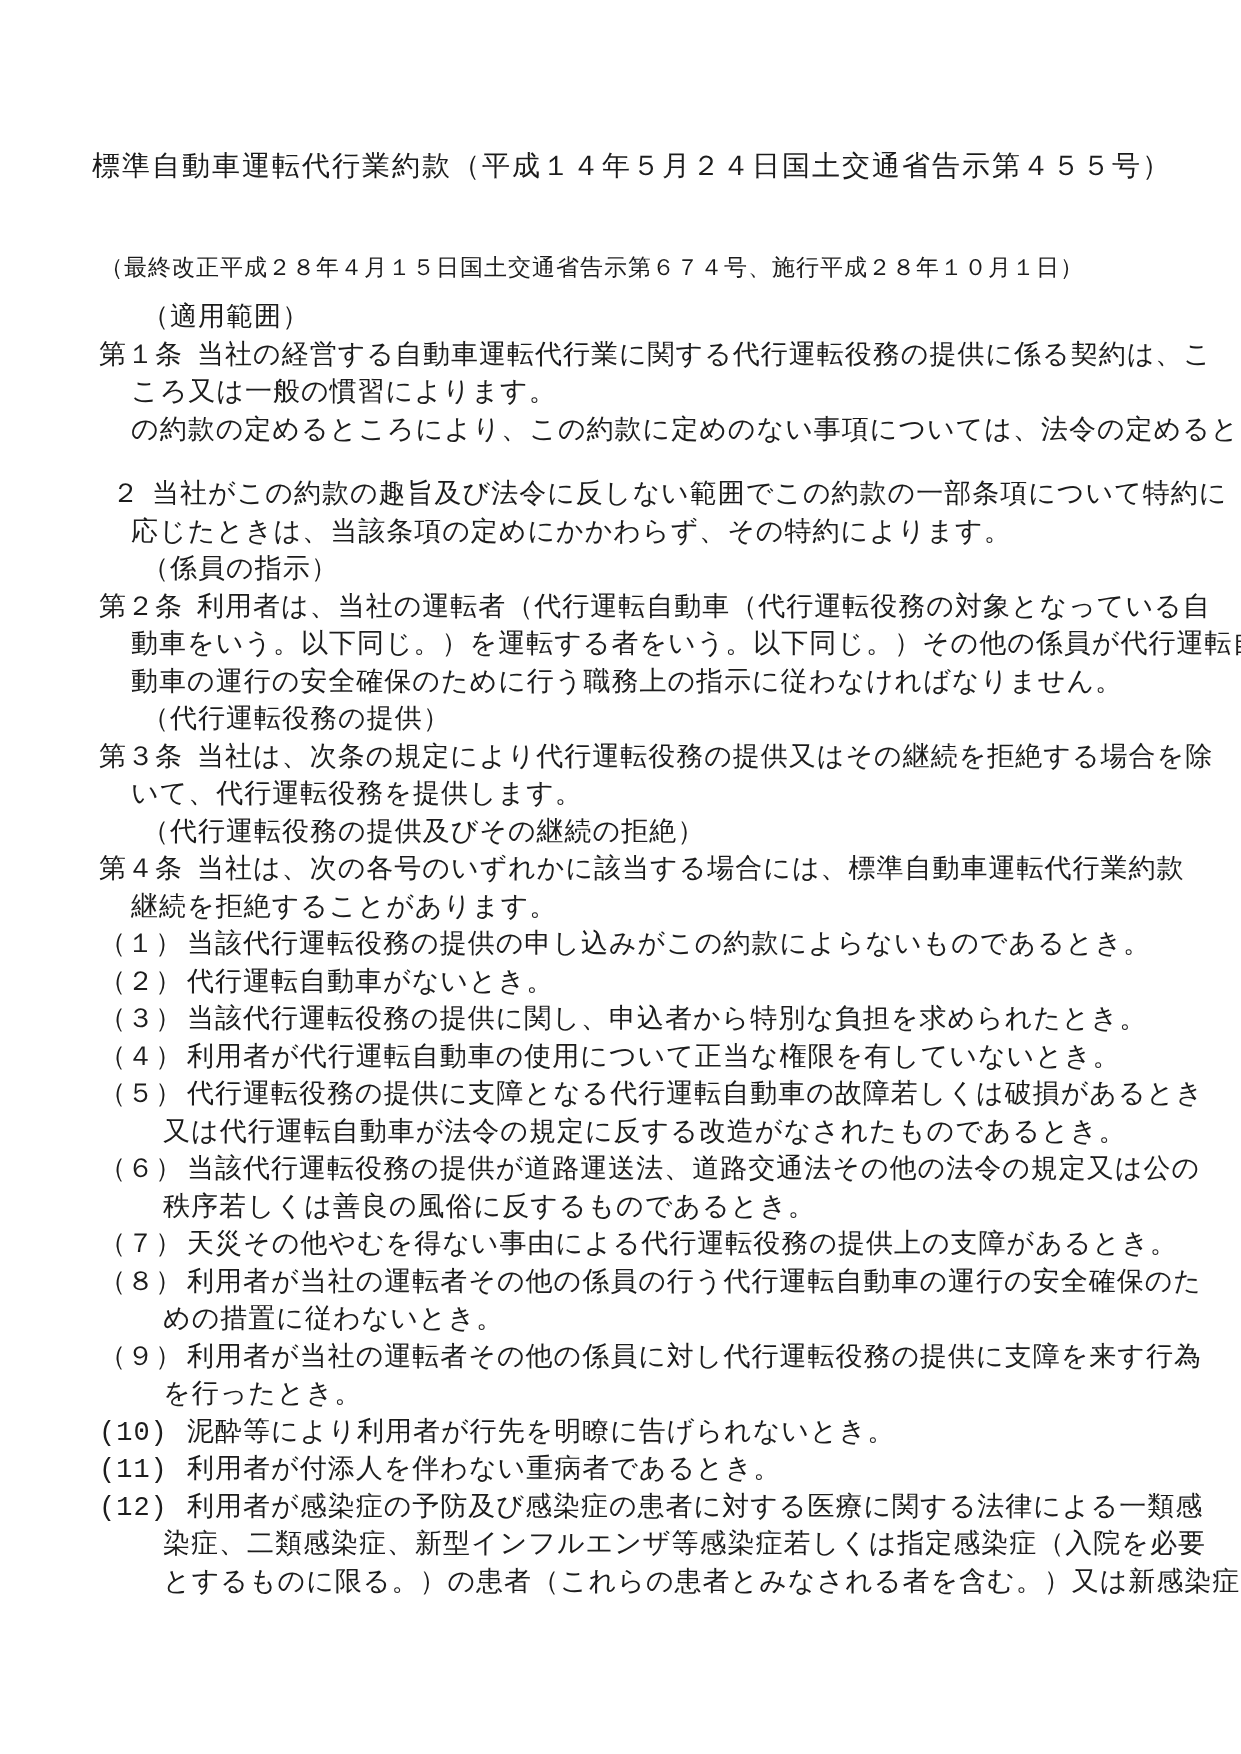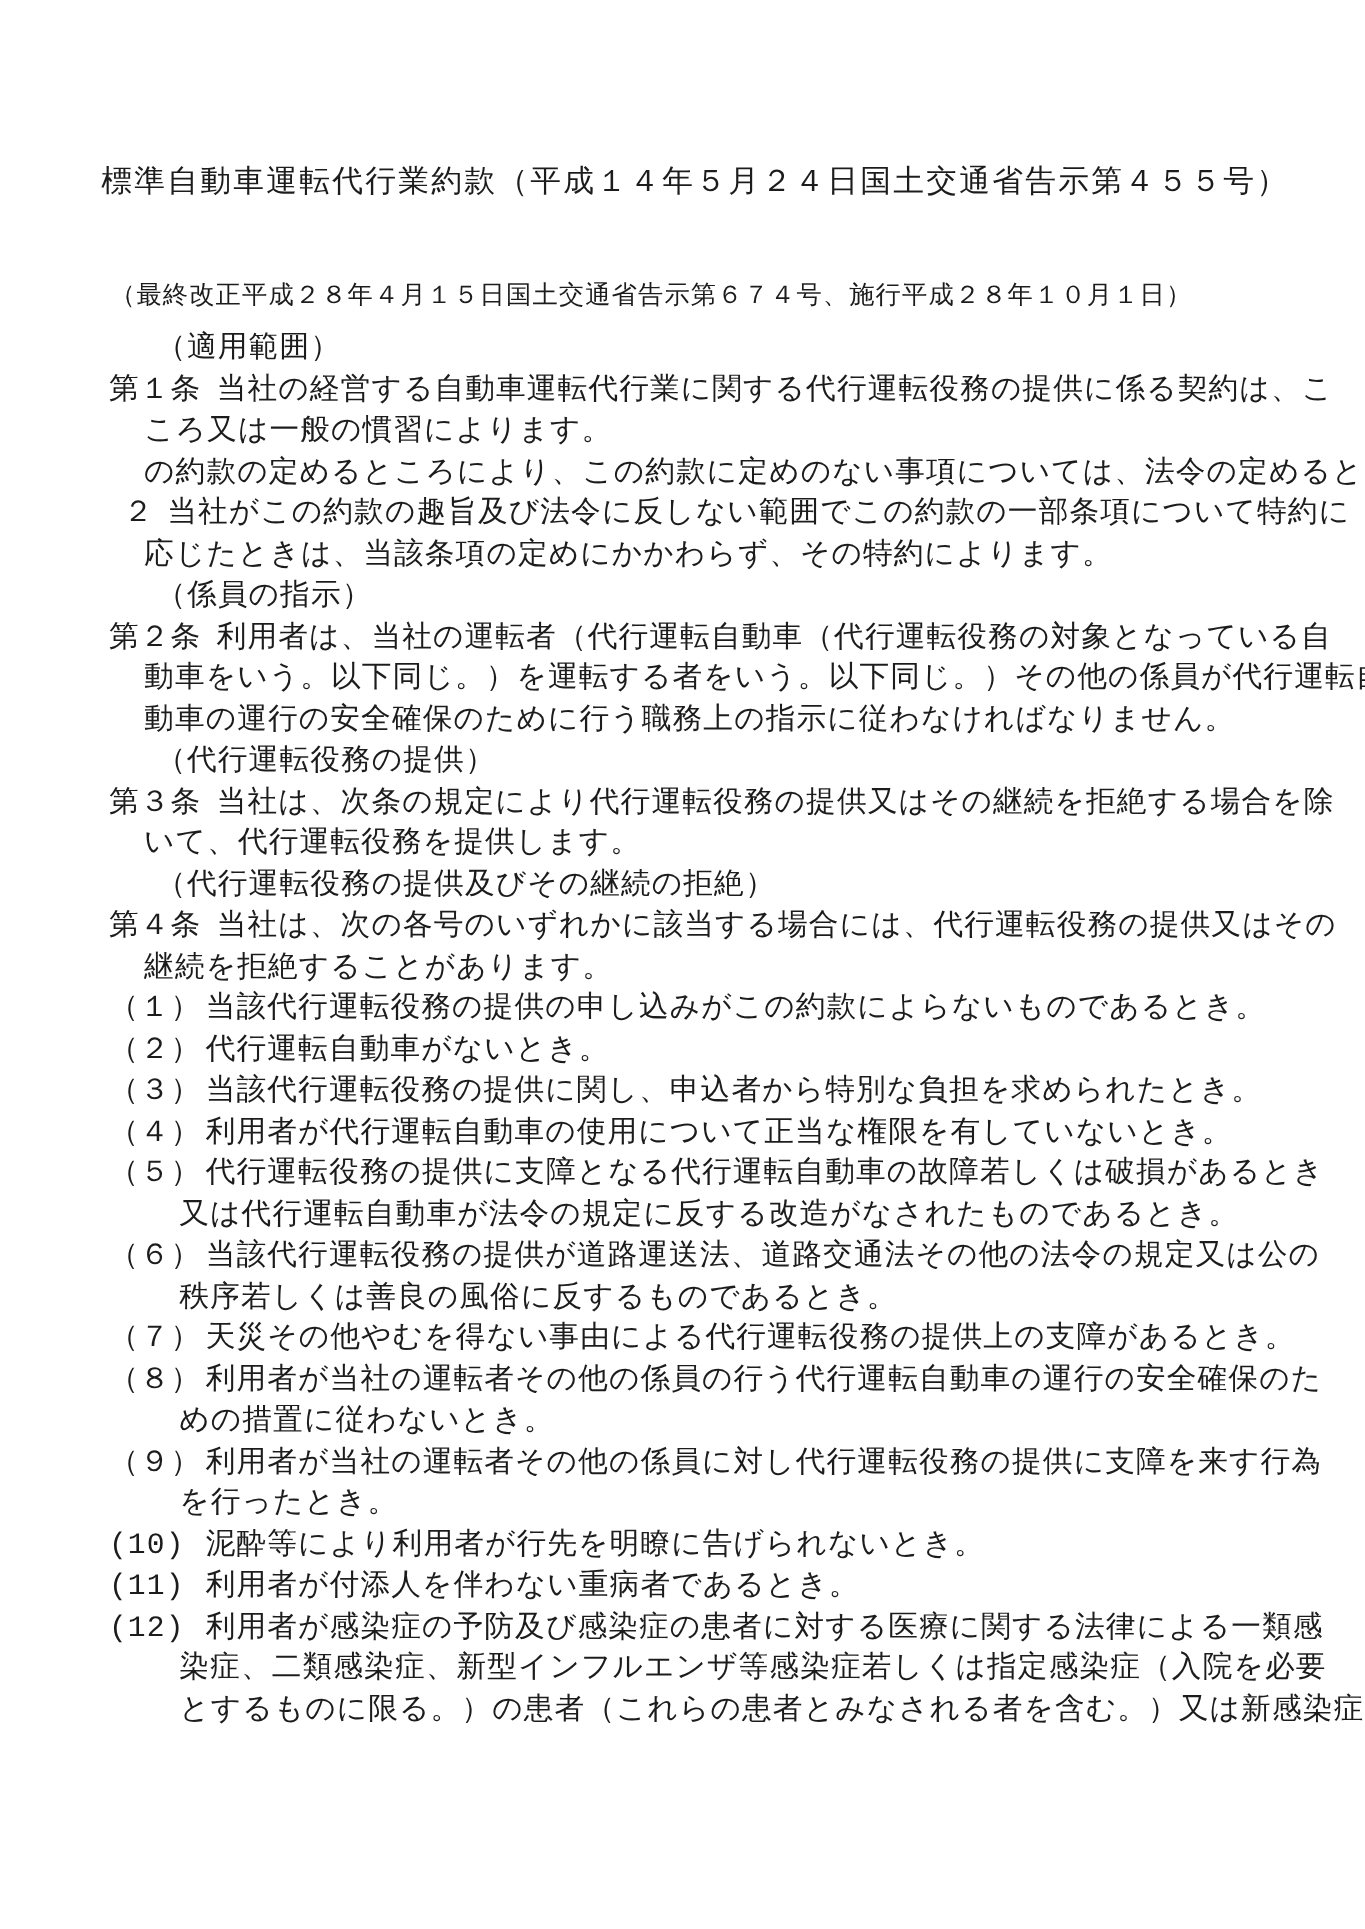--- a/index.html
+++ b/index.html
@@ -45,21 +45,21 @@
     letter-spacing: 1px;
   }
   .line {
     line-height: 37.5px;
     height: 37.5px;
     white-space: pre;
   }
   .line.heading  { padding-left: 43px; }
   .line.cont     { padding-left: 32px; }
   .line.itemcont { padding-left: 64px; }
-  .line.para2    { padding-left: 13px; }
+  .line.para2    { padding-left: 13px; margin-top: 27px; }
   .label { display: inline-block; }
   .line.article .label { margin-right: 14px; }
   .line.para2   .label { margin-right: 12px; }
   .line.item    .label { width: 88px; }
 </style>
 </head>
 <body>
 
 <div class="page" style="color: rgb(28, 28, 28); background: rgb(255, 255, 255);">
   <div class="title">標準自動車運転代行業約款（平成１４年５月２４日国土交通省告示第４５５号）</div>
@@ -72,21 +72,21 @@
       <div class="line para2"><span class="label">２</span><span>当社がこの約款の趣旨及び法令に反しない範囲でこの約款の一部条項について特約に</span></div>
       <div class="line cont"><span>応じたときは、当該条項の定めにかかわらず、その特約によります。</span></div>
       <div class="line heading"><span>（係員の指示）</span></div>
       <div class="line article"><span class="label">第２条</span><span>利用者は、当社の運転者（代行運転自動車（代行運転役務の対象となっている自</span></div>
       <div class="line cont"><span>動車をいう。以下同じ。）を運転する者をいう。以下同じ。）その他の係員が代行運転自</span></div>
       <div class="line cont"><span>動車の運行の安全確保のために行う職務上の指示に従わなければなりません。</span></div>
       <div class="line heading"><span>（代行運転役務の提供）</span></div>
       <div class="line article"><span class="label">第３条</span><span>当社は、次条の規定により代行運転役務の提供又はその継続を拒絶する場合を除</span></div>
       <div class="line cont"><span>いて、代行運転役務を提供します。</span></div>
       <div class="line heading"><span>（代行運転役務の提供及びその継続の拒絶）</span></div>
-      <div class="line article"><span class="label">第４条</span><span>当社は、次の各号のいずれかに該当する場合には、代行運転役務の提供又はその</span></div>
+      <div class="line article"><span class="label">第４条</span><span>当社は、次の各号のいずれかに該当する場合には、標準自動車運転代行業約款</span></div>
       <div class="line cont"><span>継続を拒絶することがあります。</span></div>
       <div class="line item"><span class="label">（１）</span><span>当該代行運転役務の提供の申し込みがこの約款によらないものであるとき。</span></div>
       <div class="line item"><span class="label">（２）</span><span>代行運転自動車がないとき。</span></div>
       <div class="line item"><span class="label">（３）</span><span>当該代行運転役務の提供に関し、申込者から特別な負担を求められたとき。</span></div>
       <div class="line item"><span class="label">（４）</span><span>利用者が代行運転自動車の使用について正当な権限を有していないとき。</span></div>
       <div class="line item"><span class="label">（５）</span><span>代行運転役務の提供に支障となる代行運転自動車の故障若しくは破損があるとき</span></div>
       <div class="line itemcont"><span>又は代行運転自動車が法令の規定に反する改造がなされたものであるとき。</span></div>
       <div class="line item"><span class="label">（６）</span><span>当該代行運転役務の提供が道路運送法、道路交通法その他の法令の規定又は公の</span></div>
       <div class="line itemcont"><span>秩序若しくは善良の風俗に反するものであるとき。</span></div>
       <div class="line item"><span class="label">（７）</span><span>天災その他やむを得ない事由による代行運転役務の提供上の支障があるとき。</span></div>

